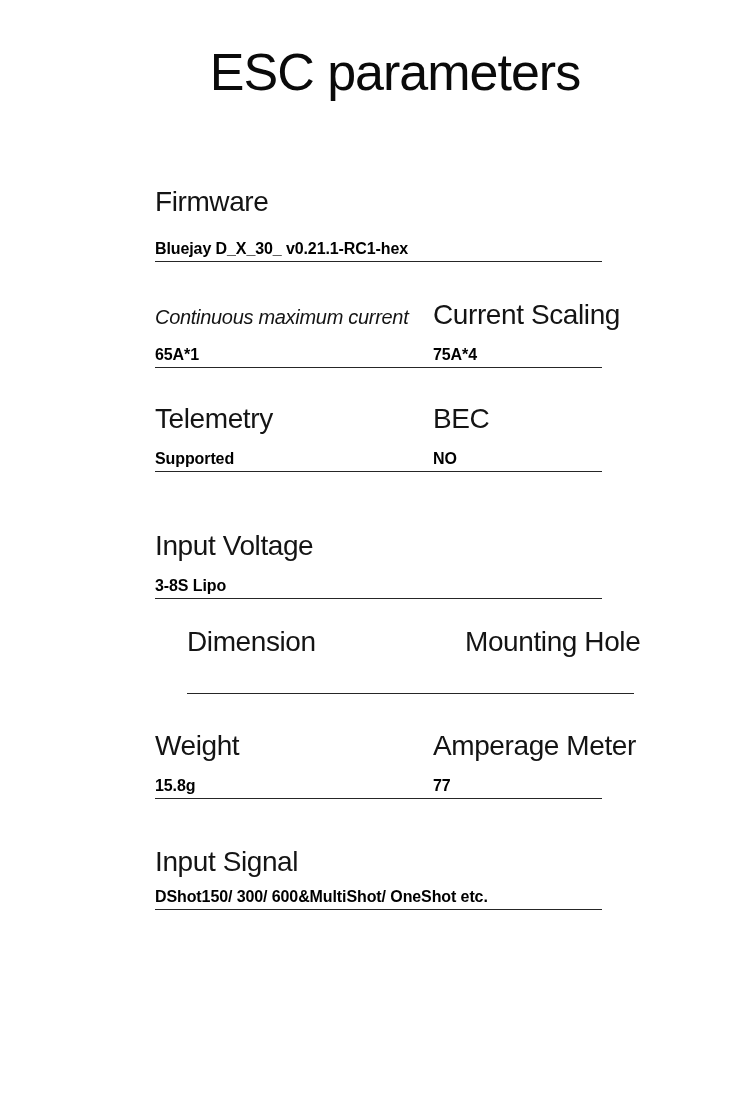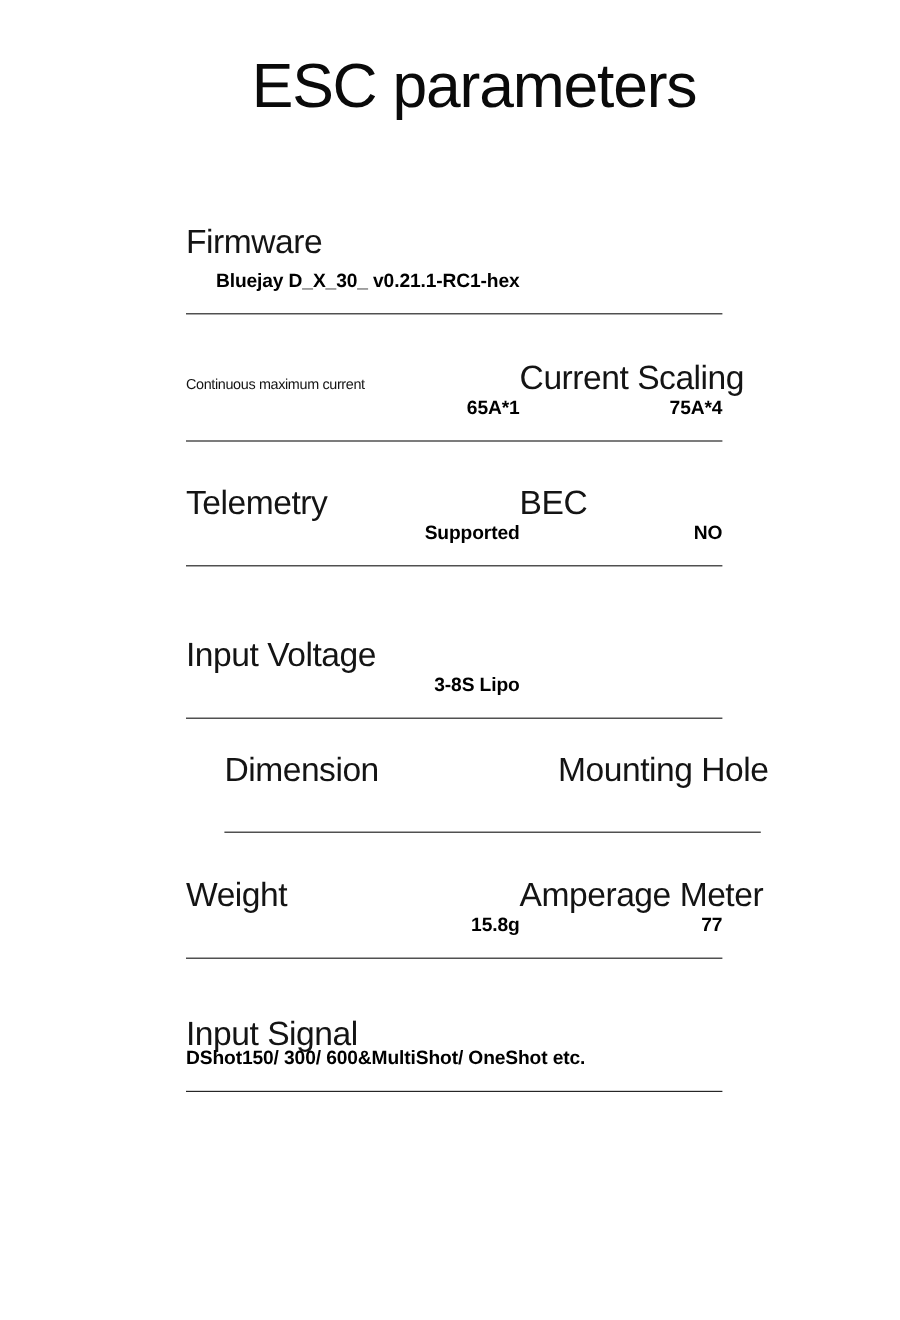--- a/index.html
+++ b/index.html
@@ -27,34 +27,35 @@
     padding-left: 40px;
   }
   .spec {
     position: absolute;
     left: 155px;
     width: 447px;
     border-bottom: 1px solid #262626;
   }
   .row { position: absolute; left: 0; right: 0; display: flex; align-items: baseline; }
   .row.labels { top: 0; }
-  .row.values { bottom: 17px; text-align: right; }
+  .row.values { bottom: 3px; }
   .col1 { width: 278px; flex: 0 0 278px; }
   .col2 { flex: 1 1 auto; }
   .label {
     font-size: 28px;
     font-weight: 400;
     letter-spacing: -0.4px;
     color: #141414;
     white-space: nowrap;
     line-height: 1.15;
   }
   .label-sm {
-    font-size: 12px;
+    font-size: 20px;
     letter-spacing: -0.3px;
+    font-style: italic;
   }
   .value {
     font-size: 16px;
     font-weight: 700;
     letter-spacing: -0.1px;
     color: #000000;
     white-space: nowrap;
     line-height: 1.2;
   }
   

